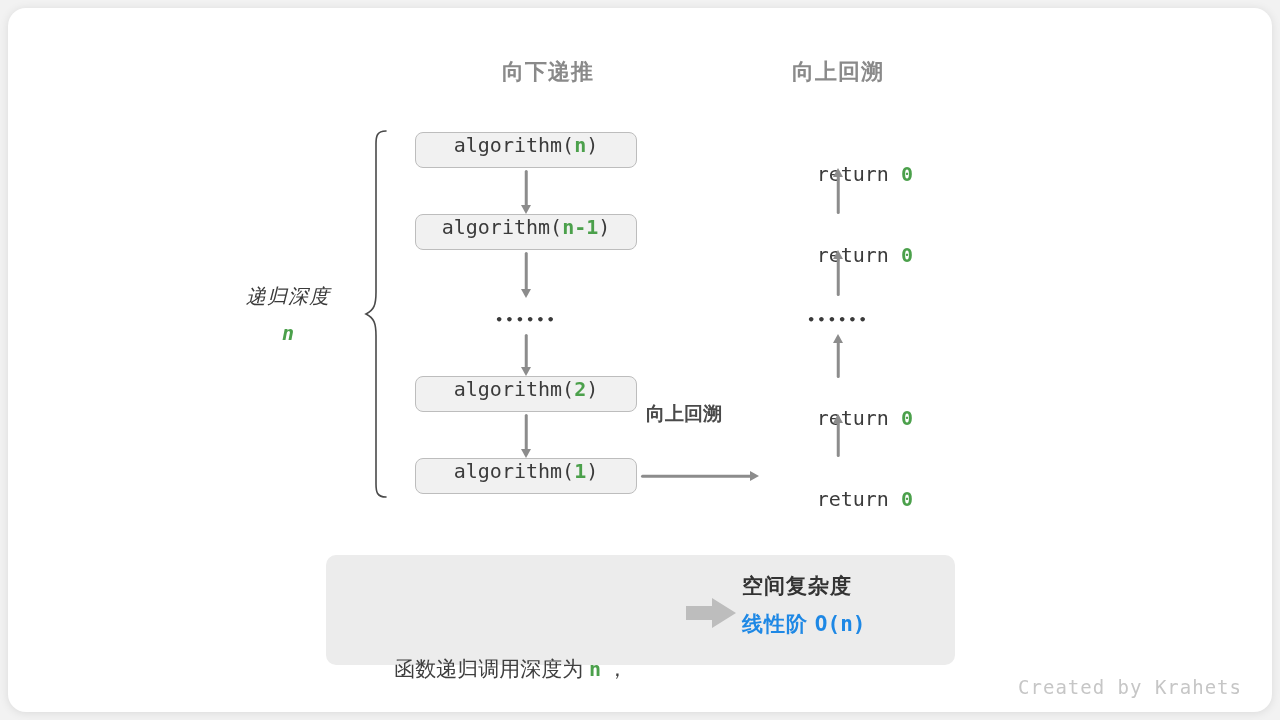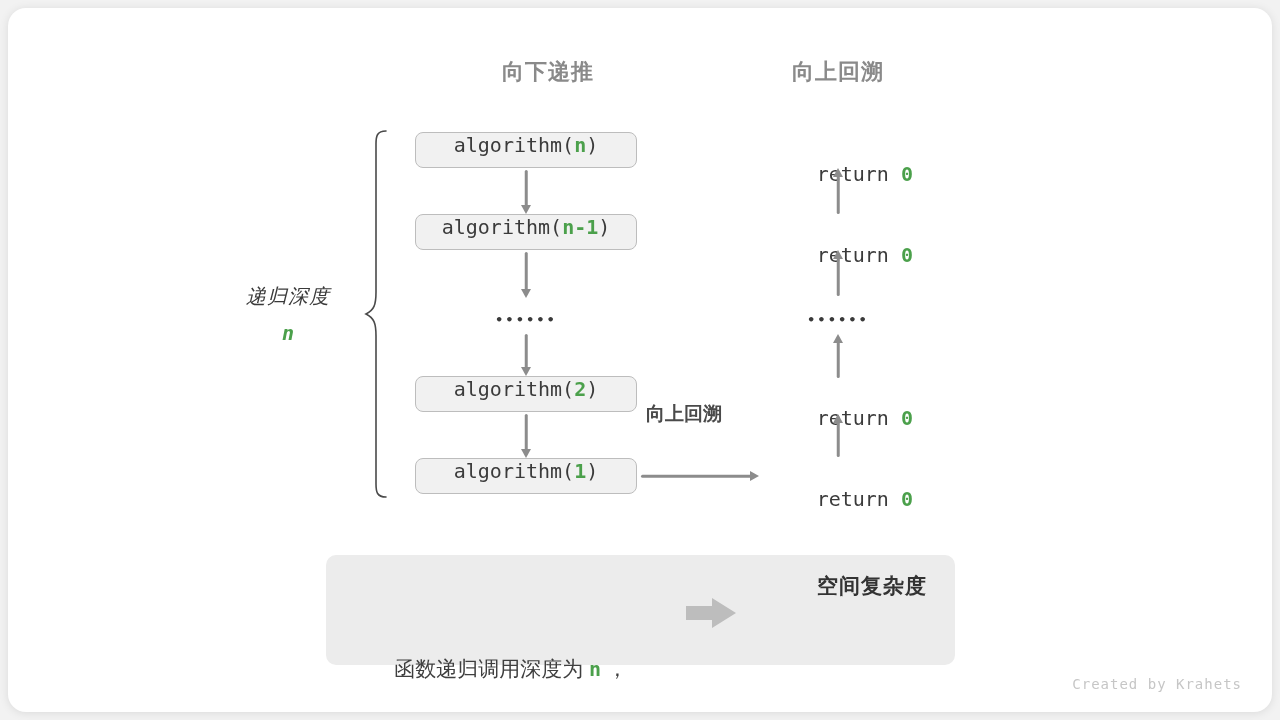--- a/index.html
+++ b/index.html
@@ -97,33 +97,33 @@
   
   .summary {
     left:326px; top:555px; width:629px; height:110px;
     background:#ECECEC; border-radius:10px;
   }
   .summary-left {
     left:336px; top:569px; width:350px; text-align:center;
     font-size:21px; color:#3F3F3F; line-height:40px; white-space:pre;
   }
   .summary-left .mono { font-family:"DejaVu Sans Mono", monospace; font-size:20px; }
-  .summary-right { left:742px; top:572px; width:185px; text-align:right; }
+  .summary-right { left:742px; top:572px; width:185px; text-align:left; }
   .summary-right .title { font-size:21px; font-weight:700; color:#333333; letter-spacing:1px; }
   .summary-right .value {
     margin-top:10px; font-size:21px; font-weight:700; color:#1E88E5; letter-spacing:1px;
     white-space:pre;
   }
   .summary-right .value .mono {
     font-family:"DejaVu Sans Mono", monospace; font-size:21px; letter-spacing:0;
   }
 
   .footer {
     right:38px; top:676px;
-    font-family:"DejaVu Sans Mono", monospace; font-size:14px; color:#C6C6C6;
+    font-family:"DejaVu Sans Mono", monospace; font-size:19px; color:#C6C6C6;
     letter-spacing:1px;
   }
 </style>
 </head>
 <body>
 
 <div class="card"></div>
 
 <div class="abs col-header" style="left:448px;">向下递推</div>
 <div class="abs col-header" style="left:738px;">向上回溯</div>
@@ -215,15 +215,16 @@
   <div><span>函数递归调用深度为 </span><span class="mono code-var" style="font-weight:700;">n</span><span> ，</span></div>
   
 </div>
 
 <svg class="abs" style="left:686px; top:597px;" width="52" height="32" viewBox="0 0 52 32">
   <polygon points="0,9 26,9 26,1 50,16 26,31 26,23 0,23" fill="#BDBDBD"></polygon>
 </svg>
 
 <div class="abs summary-right">
   <div class="title">空间复杂度</div>
+  <div class="value"><span>线性阶 </span><span class="mono">O(n)</span></div>
 </div>
 
 <div class="abs footer">Created by Krahets</div>
 
 </body></html>

